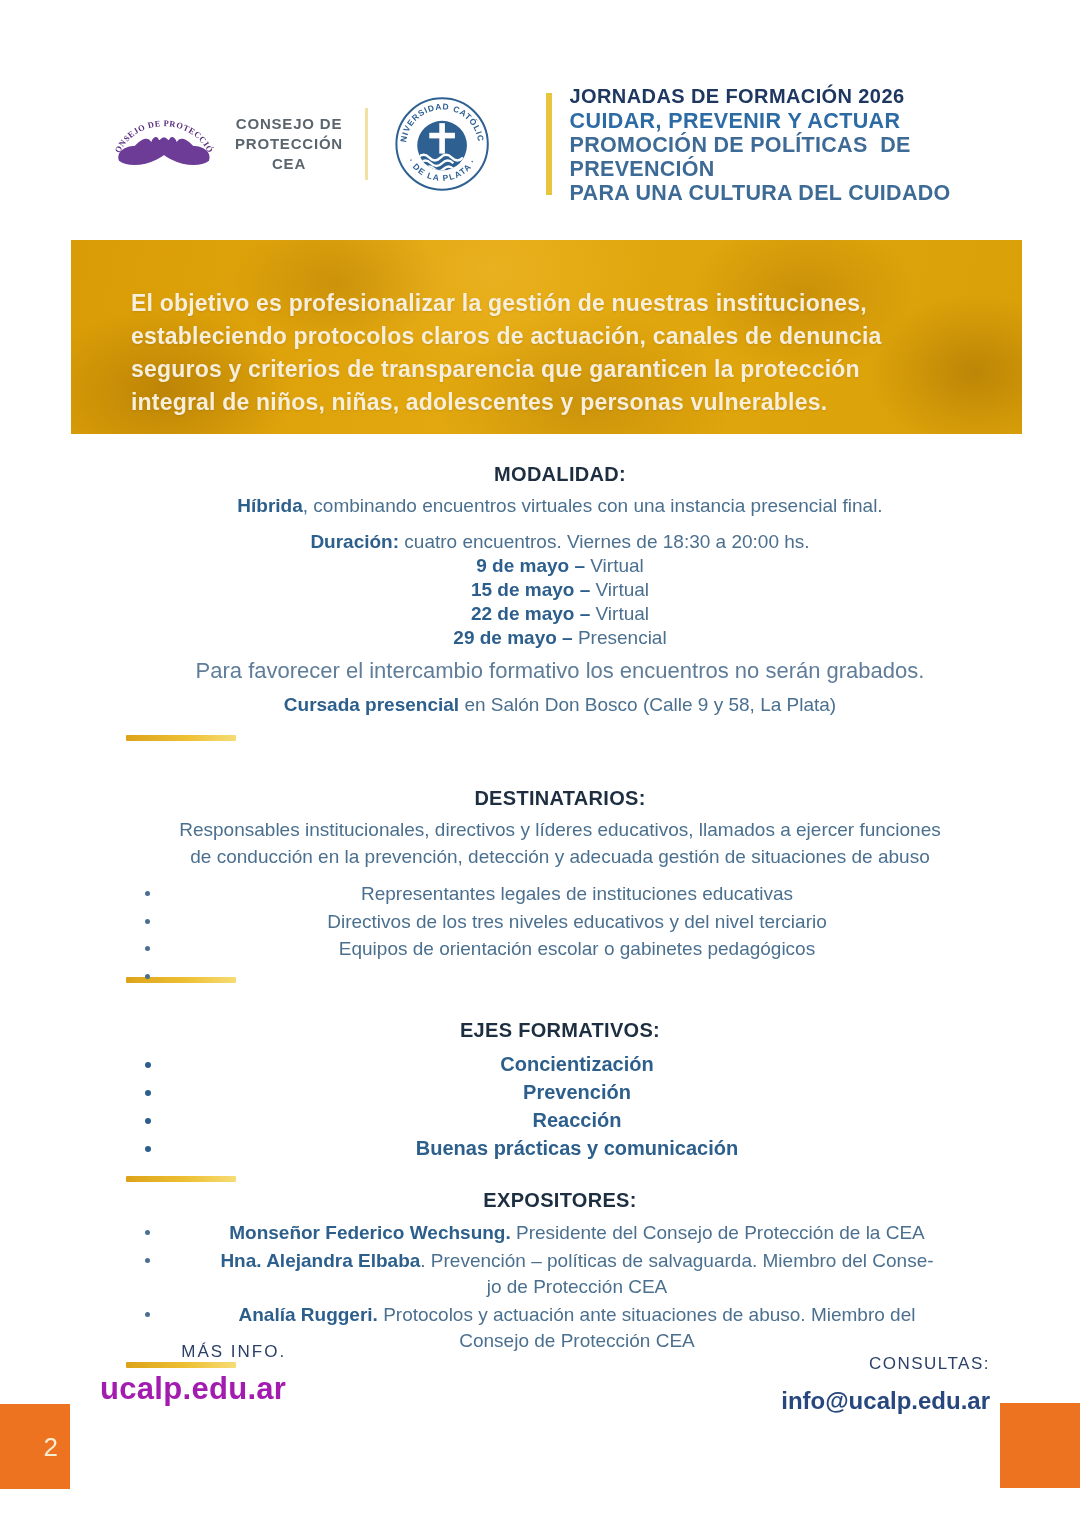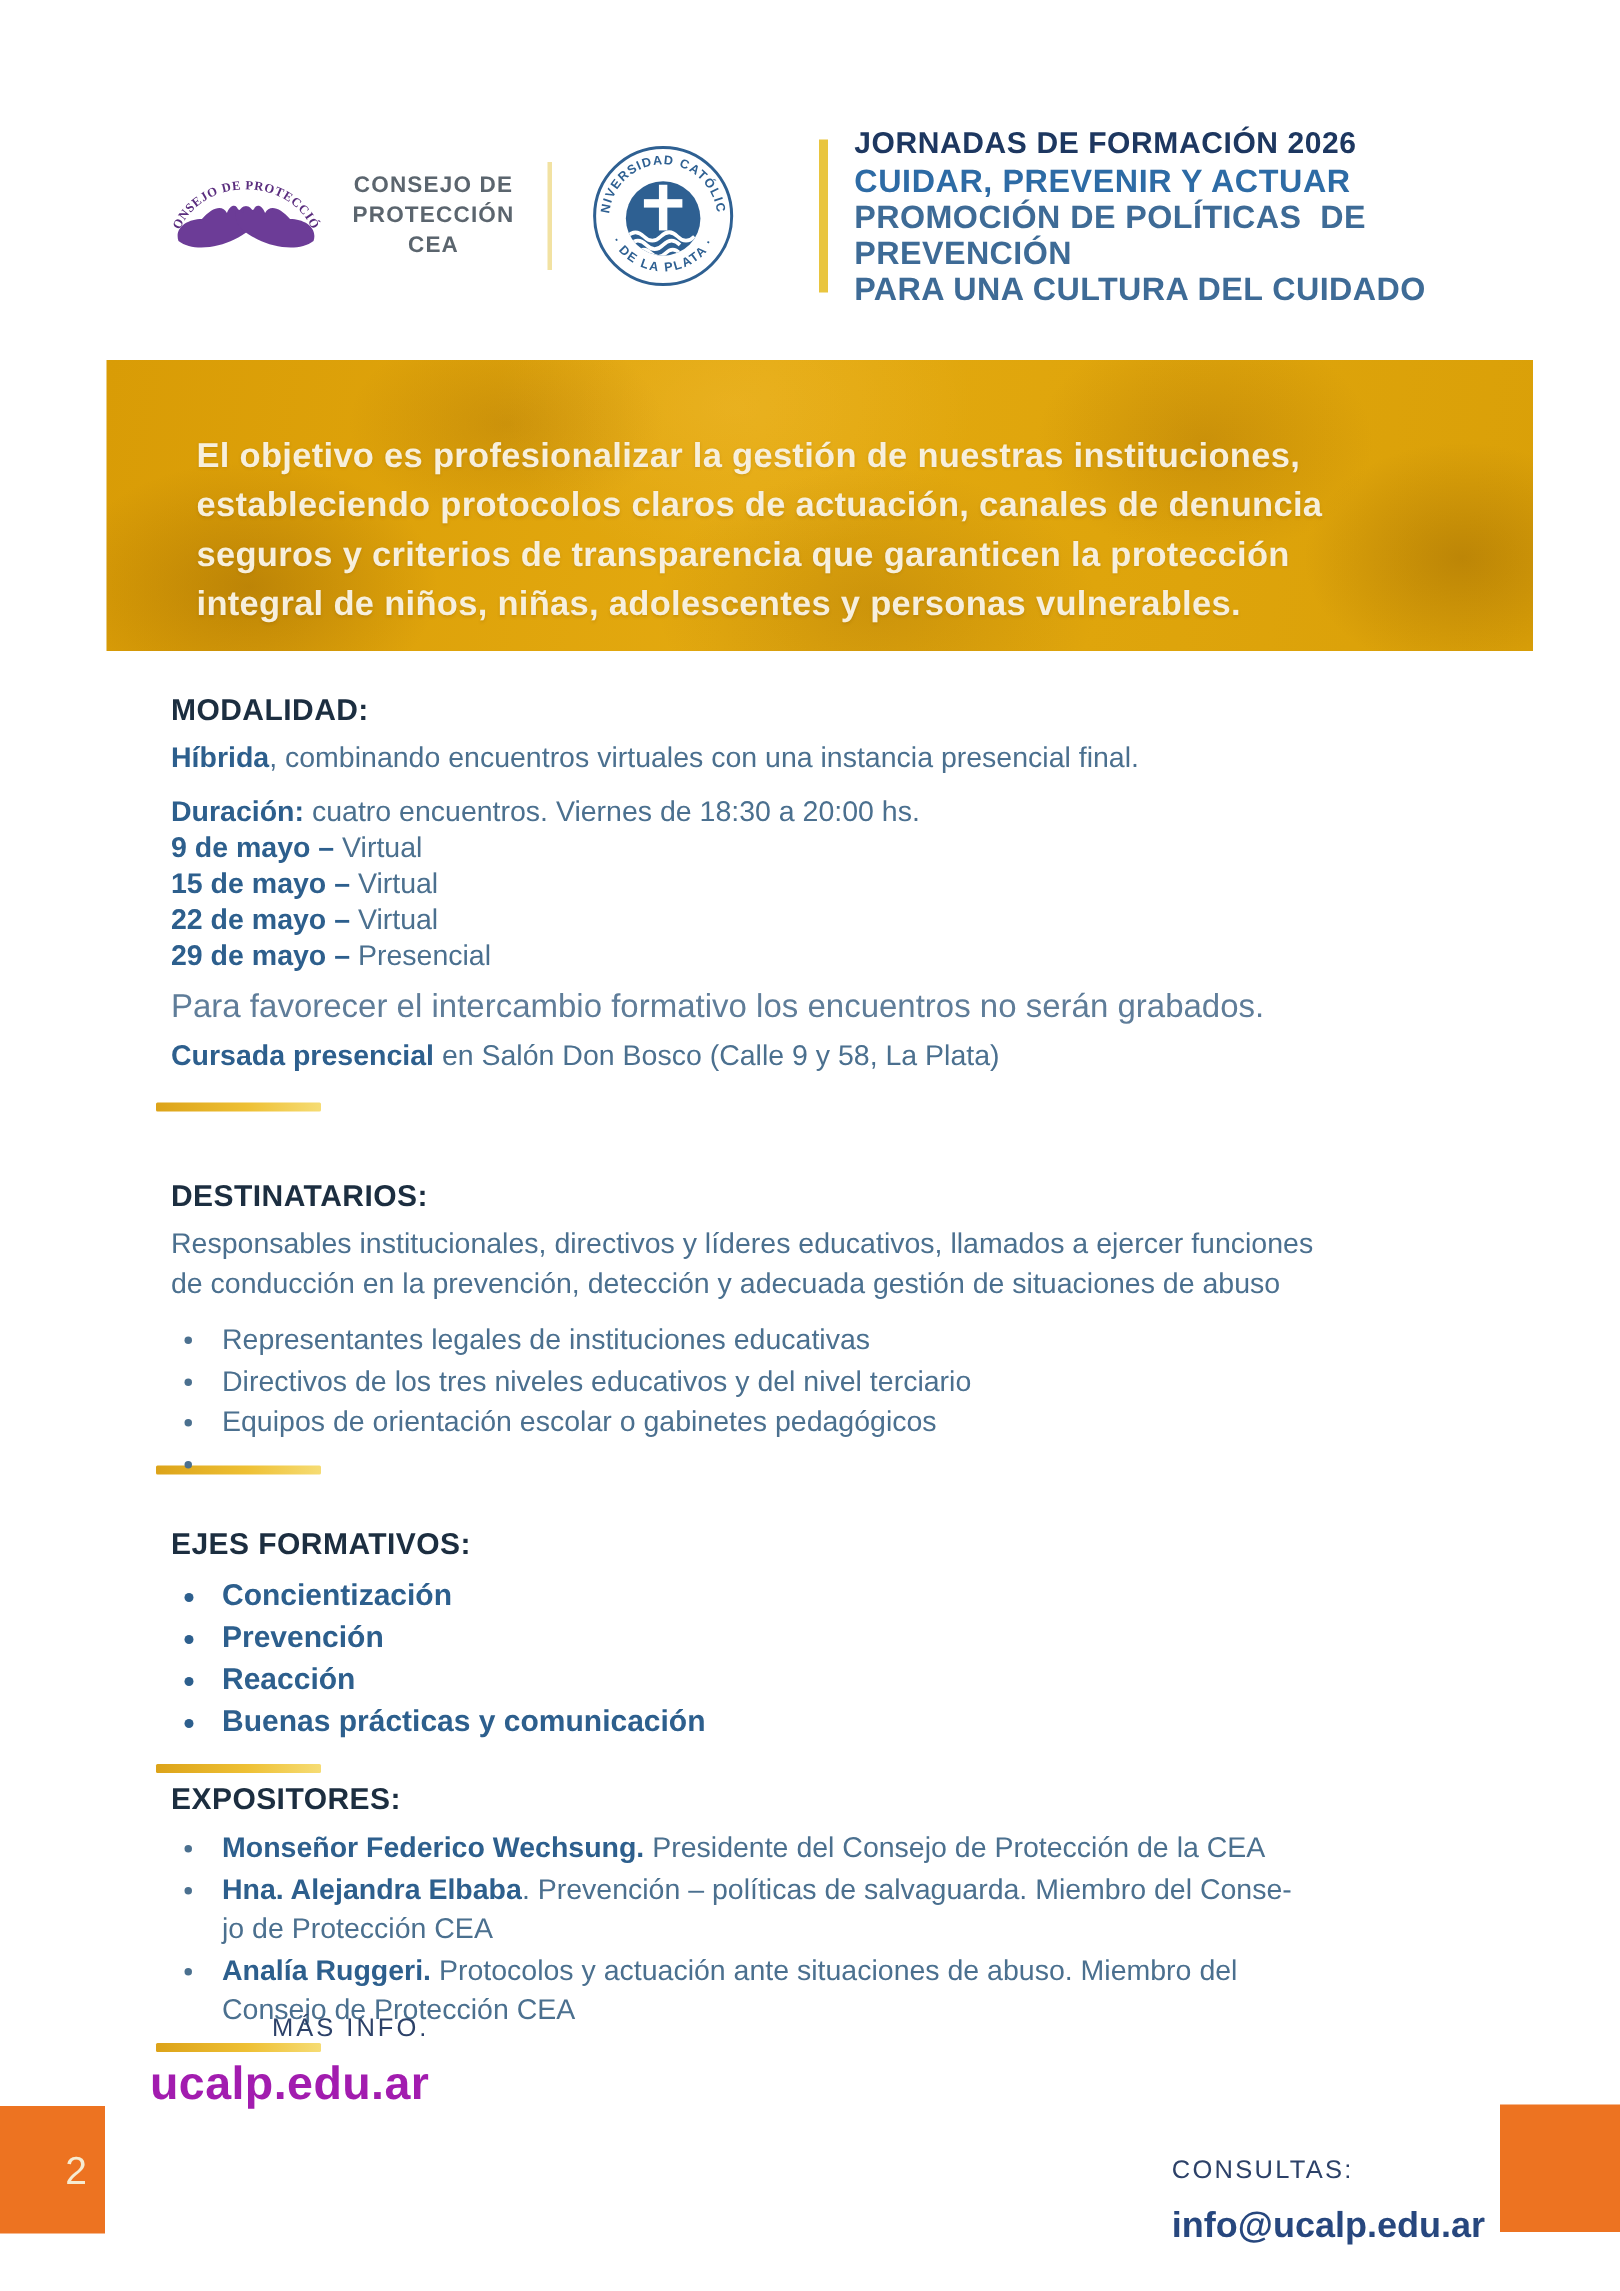--- a/index.html
+++ b/index.html
@@ -37,21 +37,21 @@
     padding:47px 56px 0 60px;
   }
   .banner-text {
     color:var(--banner-text,#f7efdc);
     font-size:23px; font-weight:bold; line-height:33px;
     letter-spacing:0.2px; white-space:pre-line;
     text-shadow:0 1px 2px rgba(140,90,0,0.25);
   }
 
   
-  .section { position:absolute; left:114px; width:848px; }
+  .section { position:absolute; left:136px; width:848px;text-align:center; }
   .sec-modalidad   { top:462px; }
   .sec-destinatarios { top:786px; }
   .sec-ejes        { top:1018px; }
   .sec-expositores { top:1188px; }
 
   .heading { color:var(--heading,#1c2e40); font-size:20px; font-weight:bold; letter-spacing:0.3px; line-height:24px; }
   .body-line { color:var(--body,#4b708f); font-size:19px; line-height:24px; }
   .bold-blue { color:var(--blue-bold,#2d5f8d); font-weight:bold; }
   .mt8 { margin-top:8px; } .mt12 { margin-top:12px; }
   .note { color:#5f7d99; font-size:22px; line-height:21px; margin-top:10px; }
@@ -79,21 +79,21 @@
   .sec-expositores .divider { margin-top:8px; }
 
   
   .orange-left { position:absolute; left:0; top:1404px; width:70px; height:85px; background:var(--orange,#ed7321);
                  display:flex; align-items:center; justify-content:flex-end; padding-right:12px; }
   .page-num { color:#f6ecd2; font-size:26px; line-height:26px; }
   .orange-right { position:absolute; left:1000px; top:1403px; width:80px; height:85px; background:var(--orange,#ed7321); }
   .more-info { position:absolute; left:100px; top:1342px;text-align:right; }
   .mi-label { color:#2c4168; font-size:17px; letter-spacing:2px; line-height:20px; }
   .mi-site { color:#a21caf; font-size:31px; font-weight:bold; letter-spacing:0.3px; margin-top:9px; }
-  .consultas { position:absolute; right:90px; top:1437px; }
+  .consultas { position:absolute; right:90px; top:1354px; text-align:right; }
   .co-label { color:#2c4168; font-size:17px; letter-spacing:1.5px; line-height:20px; }
   .co-email { color:#27477e; font-size:24px; font-weight:bold; margin-top:13px; }
 
   svg text { font-family:"Liberation Sans", sans-serif; }
   .arc-serif { font-family:"Liberation Serif", serif; }
 </style>
 </head>
 <body>
 
 <div class="page">

